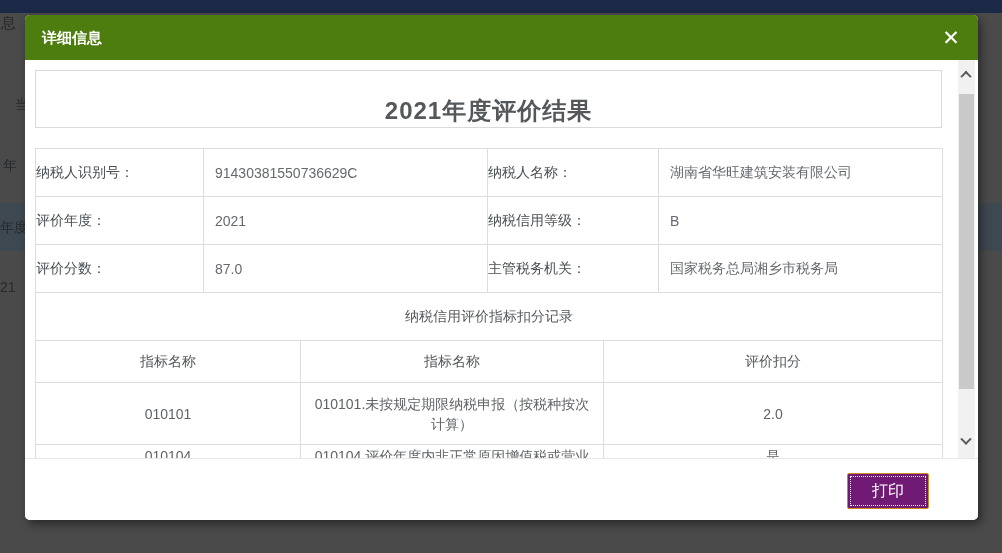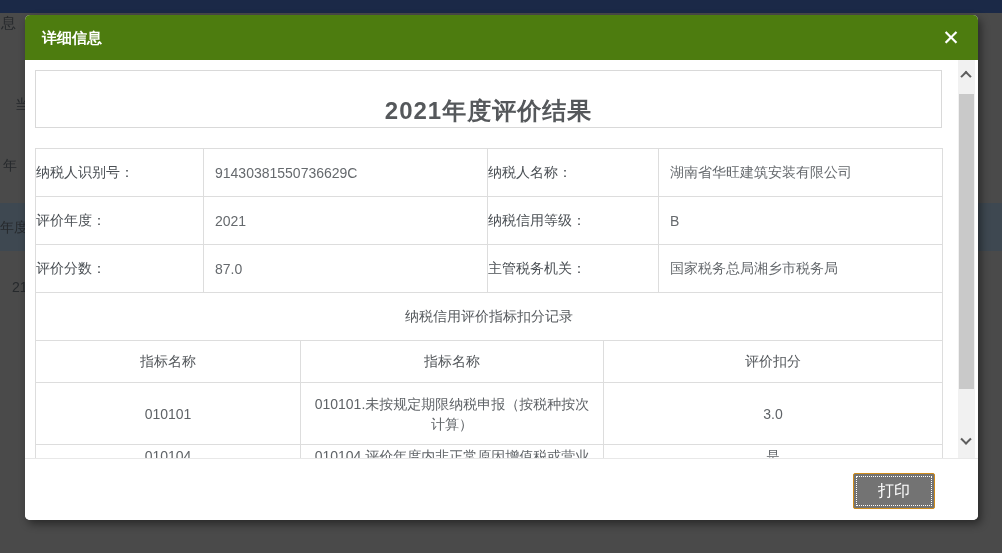--- a/index.html
+++ b/index.html
@@ -9,21 +9,21 @@
   .stage { position:relative; width:1002px; height:553px; background:#4a4a4a; overflow:hidden; }
 
   
   .topbar { position:absolute; left:0; top:0; width:1002px; height:13px; background:#1b2947; }
   .bg-band { position:absolute; left:0; top:203px; width:1002px; height:48px; background:#3e4851; }
   .bg-frag { position:absolute; color:#26292c; font-size:14px; white-space:nowrap; }
   .frag1 { left:1px;  top:14px;  font-size:15px; }
   .frag2 { left:15px; top:96px; }
   .frag3 { left:3px;  top:157px; }
   .frag4 { left:0px;  top:219px; }
-  .frag5 { left:12px;  top:279px;text-align:center; }
+  .frag5 { left:0px;  top:279px;text-align:center; }
 
   
   .modal { position:absolute; left:25px; top:15px; width:953px; height:505px; background:#fff;
            border-radius:5px; box-shadow:3px 4px 9px rgba(0,0,0,0.45); }
   .modal-header { position:absolute; left:0; top:0; width:100%; height:45px; background:#4d7c0f;
                   border-radius:5px 5px 0 0; }
   .modal-title { position:absolute; left:17px; top:0; line-height:45px; color:#fff; font-size:15px; font-weight:bold; }
   .close-btn { position:absolute; right:14px; top:10px; width:26px; height:26px; color:#fff;
                font-size:21px; line-height:26px; text-align:center; cursor:pointer; }
 
@@ -53,21 +53,21 @@
   .sb-thumb { position:absolute; left:1px; top:34px; width:15px; height:295px; background:#c9c9c9; cursor:pointer; }
   .sb-arrow { position:absolute; left:4px; width:9px; height:9px; cursor:pointer; }
   .sb-arrow span { display:block; width:8px; height:8px; border-left:2px solid #5d5d5d; border-top:2px solid #5d5d5d; }
   .sb-up { top:11px; }
   .sb-up span { transform:rotate(45deg) translate(1px,1px); }
   .sb-down { top:378px; }
   .sb-down span { transform:rotate(225deg) translate(2px,2px); }
 
   .modal-footer { position:absolute; left:0; bottom:0; width:953px; height:62px; background:#fff;
                   border-top:1px solid #e8e8e8; border-radius:0 0 5px 5px; }
-  .print-btn { position:absolute; right:43px; top:14px; width:82px; height:36px; background:#737373;
+  .print-btn { position:absolute; right:49px; top:14px; width:82px; height:36px; background:#701a75;
                border:1px solid #cf8c1c; border-radius:2px; color:#fff; font-size:16px;
                outline:1px dotted #ffffff; outline-offset:-4px; cursor:pointer;
                font-family:"Liberation Sans","DejaVu Sans",sans-serif; }
 </style>
 </head>
 <body>
 
 <div class="stage">
 
   <div class="topbar"></div>
@@ -132,21 +132,21 @@
             </colgroup>
           <tbody>
           <tr>
             <th>指标名称</th>
             <th>指标名称</th>
             <th>评价扣分</th>
           </tr>
           <tr class="row-d1">
             <td>010101</td>
             <td>010101.未按规定期限纳税申报（按税种按次计算）</td>
-            <td>3.0</td>
+            <td>2.0</td>
           </tr>
           <tr class="row-d2">
             <td>010104</td>
             <td>010104.评价年度内非正常原因增值税或营业税</td>
             <td>是</td>
           </tr>
           </tbody>
         </table>
 
       </div>

